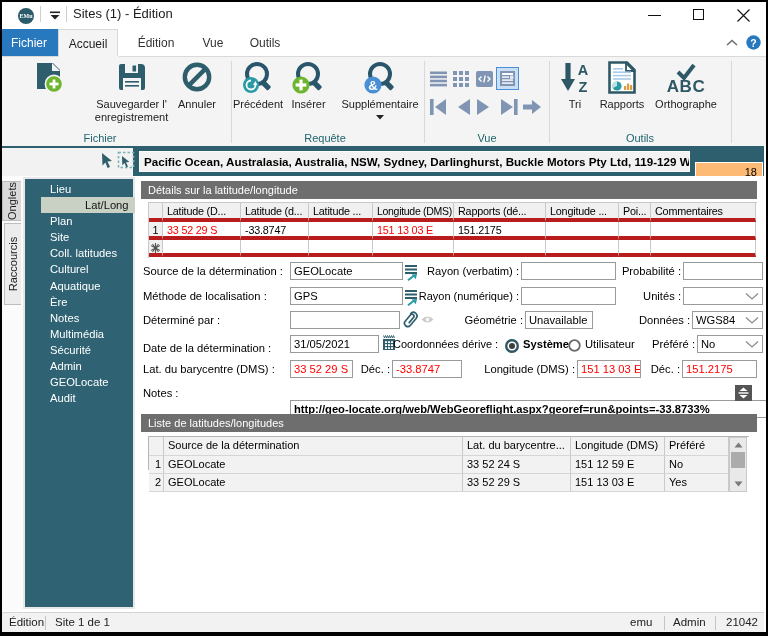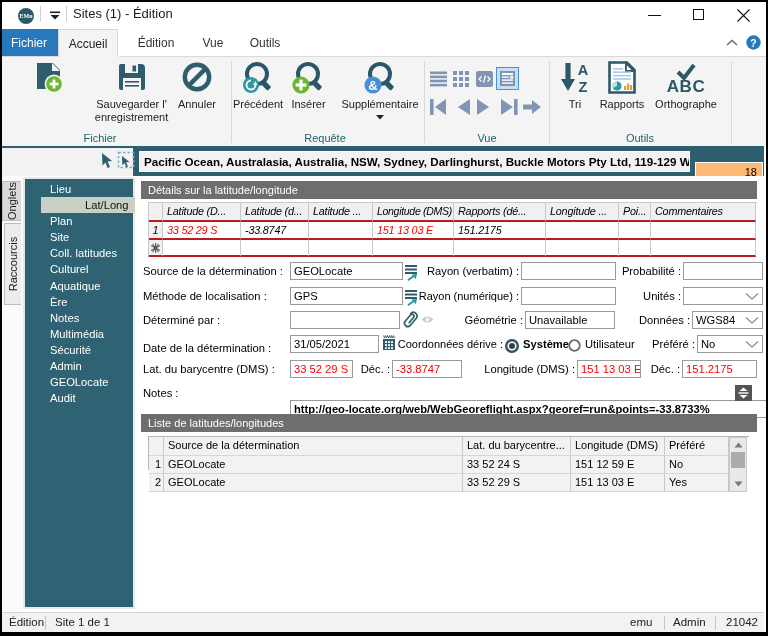--- a/index.html
+++ b/index.html
@@ -33,21 +33,21 @@
   #side-strip{position:absolute;left:0;top:176px;width:23px;height:435px;background:#fbfbfb;}
   .vtab{position:absolute;left:2px;width:19px;background:#e3e3e3;border:1px solid #bdbdbd;border-right:none;box-sizing:border-box;}
   .vtab span{position:absolute;left:50%;top:50%;transform:translate(-50%,-50%) rotate(-90deg);font-size:11px;color:#1a1a1a;white-space:nowrap;}
   #navpanel{position:absolute;left:23px;top:177px;width:112px;height:432px;background:#2f6374;border:2px solid #e8e8e8;box-sizing:border-box;}
   .nitem{position:absolute;left:0;width:108px;height:16px;color:#fff;font-size:11.2px;line-height:16px;padding-left:9px;box-sizing:border-box;white-space:nowrap;margin-left:16px;}
   .nitem.sel{background:#c9d1c4;color:#111;}
   
   #main{position:absolute;left:135px;top:176px;width:629px;height:436px;background:#fff;}
   .secthdr{position:absolute;left:6px;width:616px;height:18px;background:#6e6e6e;color:#fff;font-size:11px;line-height:18px;padding-left:7px;box-sizing:border-box;}
   
-  .gcell{position:absolute;border-right:1px solid #c9c9c9;border-bottom:2px solid #b91c1c;box-sizing:border-box;font-size:10.8px;letter-spacing:-0.2px;line-height:17px;padding-left:4px;white-space:nowrap;overflow:hidden;background:#fff;color:#000;font-style:italic;}
+  .gcell{position:absolute;border-right:1px solid #c9c9c9;border-bottom:4px solid #b91c1c;box-sizing:border-box;font-size:10.8px;letter-spacing:-0.2px;line-height:17px;padding-left:4px;white-space:nowrap;overflow:hidden;background:#fff;color:#000;}
   .ghead{background:#f0f0f0;}
   .red{color:#f00;}
   
   .flabel{position:absolute;font-size:11.2px;color:#000;white-space:nowrap;}
   .ffield{position:absolute;height:18px;background:#fff;border:1px solid #9a9a9a;box-sizing:border-box;font-size:11.2px;line-height:16px;padding-left:3px;white-space:nowrap;overflow:hidden;}
   .chev{position:absolute;right:3px;top:5px;width:14px;height:7px;}
   
   .lcell{position:absolute;border-right:1px solid #c9c9c9;border-bottom:1px solid #d6d6d6;box-sizing:border-box;font-size:11px;line-height:17px;padding-left:4px;white-space:nowrap;overflow:hidden;background:#f2f2f2;color:#000;}
   
   #statusbar{position:absolute;left:0;top:612px;width:764px;height:20px;background:#f2f2f2;border-top:1px solid #d4d4d4;box-sizing:border-box;font-size:11.5px;color:#222;}
@@ -385,21 +385,21 @@
     <div class="flabel" style="left:8px;top:138px;">Déterminé par :</div>
     <div class="ffield" style="left:155px;top:135px;width:110px;"></div>
     <svg class="abs" style="left:267px;top:134px;" width="17" height="20" viewBox="0 0 17 20">
         <path d="M4.5 5.5 Q4.5 1.5 8 1.5 Q11.8 1.5 11.8 5.5 L11.8 14 Q11.8 17.5 8.5 17.5 Q5.2 17.5 5.2 14 L5.2 6.5 Q5.2 4.2 7.2 4.2 Q9.2 4.2 9.2 6.5 L9.2 13.5" fill="none" stroke="#2e5e6c" stroke-width="1.7" transform="rotate(40 8.5 10)"></path>
       </svg>
     <svg class="abs" style="left:286px;top:139px;" width="13" height="9" viewBox="0 0 13 9">
         <path d="M0.5 4.5 Q6.5 -1.5 12.5 4.5 Q6.5 10.5 0.5 4.5 Z" fill="#c9c9c9"></path>
         <circle cx="6.5" cy="4.5" r="2" fill="#f5f5f5"></circle>
       </svg>
     <div class="flabel" style="left:288px;top:138px;width:100px;text-align:right;">Géométrie :</div>
-    <div class="ffield" style="left:390px;top:135px;width:90px;">Unavailable</div>
+    <div class="ffield" style="left:390px;top:135px;width:68px;">Unavailable</div>
     <div class="flabel" style="left:455px;top:138px;width:100px;text-align:right;">Données :</div>
     <div class="ffield" style="left:557px;top:135px;width:71px;">WGS84<svg class="chev" viewBox="0 0 14 7">
           <path d="M1 0.5 L7 6 L13 0.5" fill="none" stroke="#8a8a8a" stroke-width="1.2"></path>
         </svg></div>
 
     <div class="flabel" style="left:8px;top:166px;">Date de la détermination :</div>
     <div class="ffield" style="left:155px;top:159px;width:89px;">31/05/2021</div>
     <svg class="abs" style="left:247px;top:159px;" width="14" height="16" viewBox="0 0 14 16">
         <path d="M1.5 0.5 L2.5 3 L3.5 0.5 L4.5 3 L5.5 0.5 L6.5 3 L7.5 0.5 L8.5 3 L9.5 0.5 L10.5 3 L11.5 0.5 L12.5 3" fill="none" stroke="#2e5e6c" stroke-width="0.9"></path>
         <rect x="1" y="4" width="12" height="11" fill="#2e5e6c"></rect>
@@ -408,21 +408,21 @@
           <rect x="6" y="6.2" width="2" height="1.8"></rect>
           <rect x="9" y="6.2" width="2" height="1.8"></rect>
           <rect x="3" y="9.2" width="2" height="1.8"></rect>
           <rect x="6" y="9.2" width="2" height="1.8"></rect>
           <rect x="9" y="9.2" width="2" height="1.8"></rect>
           <rect x="3" y="12.2" width="2" height="1.8"></rect>
           <rect x="6" y="12.2" width="2" height="1.8"></rect>
           <rect x="9" y="12.2" width="2" height="1.8"></rect>
         </g>
       </svg>
-    <div class="flabel" style="left:258px;top:162px;width:110px;text-align:right;font-size:11px;">Coordonnées dérive :</div>
+    <div class="flabel" style="left:258px;top:162px;width:110px;text-align:left;font-size:11px;">Coordonnées dérive :</div>
     <svg class="abs" style="left:370px;top:163px;" width="14" height="14" viewBox="0 0 14 14">
         <circle cx="7" cy="7" r="5.8" fill="#fff" stroke="#2e5663" stroke-width="2.4"></circle>
         <circle cx="7" cy="7" r="3" fill="#3d3d3d"></circle>
       </svg>
     <div class="flabel" style="left:388px;top:162px;font-weight:bold;">Système</div>
     <svg class="abs" style="left:433px;top:163px;" width="13" height="13" viewBox="0 0 13 13">
         <circle cx="6.5" cy="6.5" r="5.3" fill="#fff" stroke="#6a6a6a" stroke-width="1.8"></circle>
       </svg>
     <div class="flabel" style="left:450px;top:162px;width:65px;overflow:hidden;">Utilisateur</div>
     <div class="flabel" style="left:460px;top:162px;width:100px;text-align:right;">Préféré :</div>

